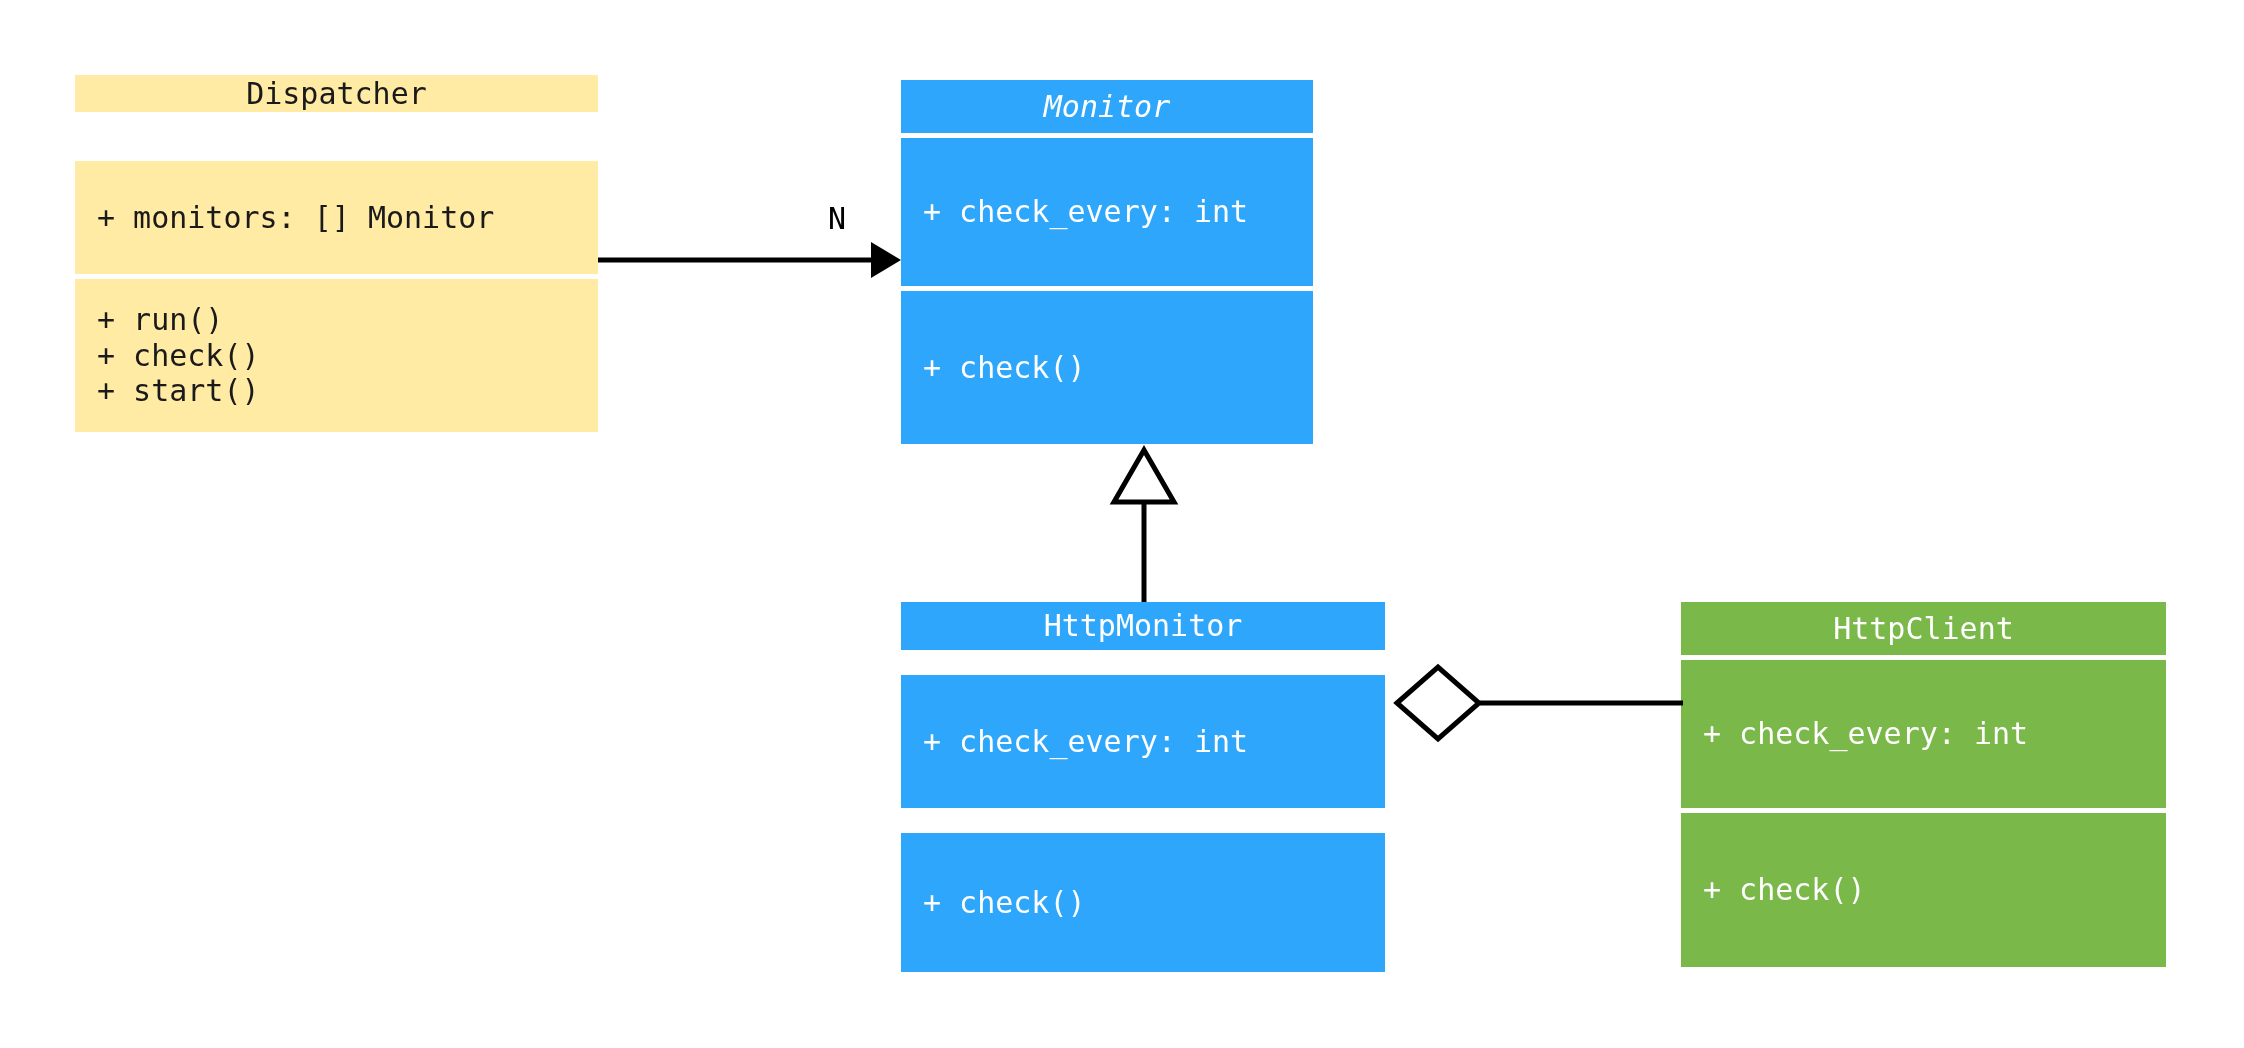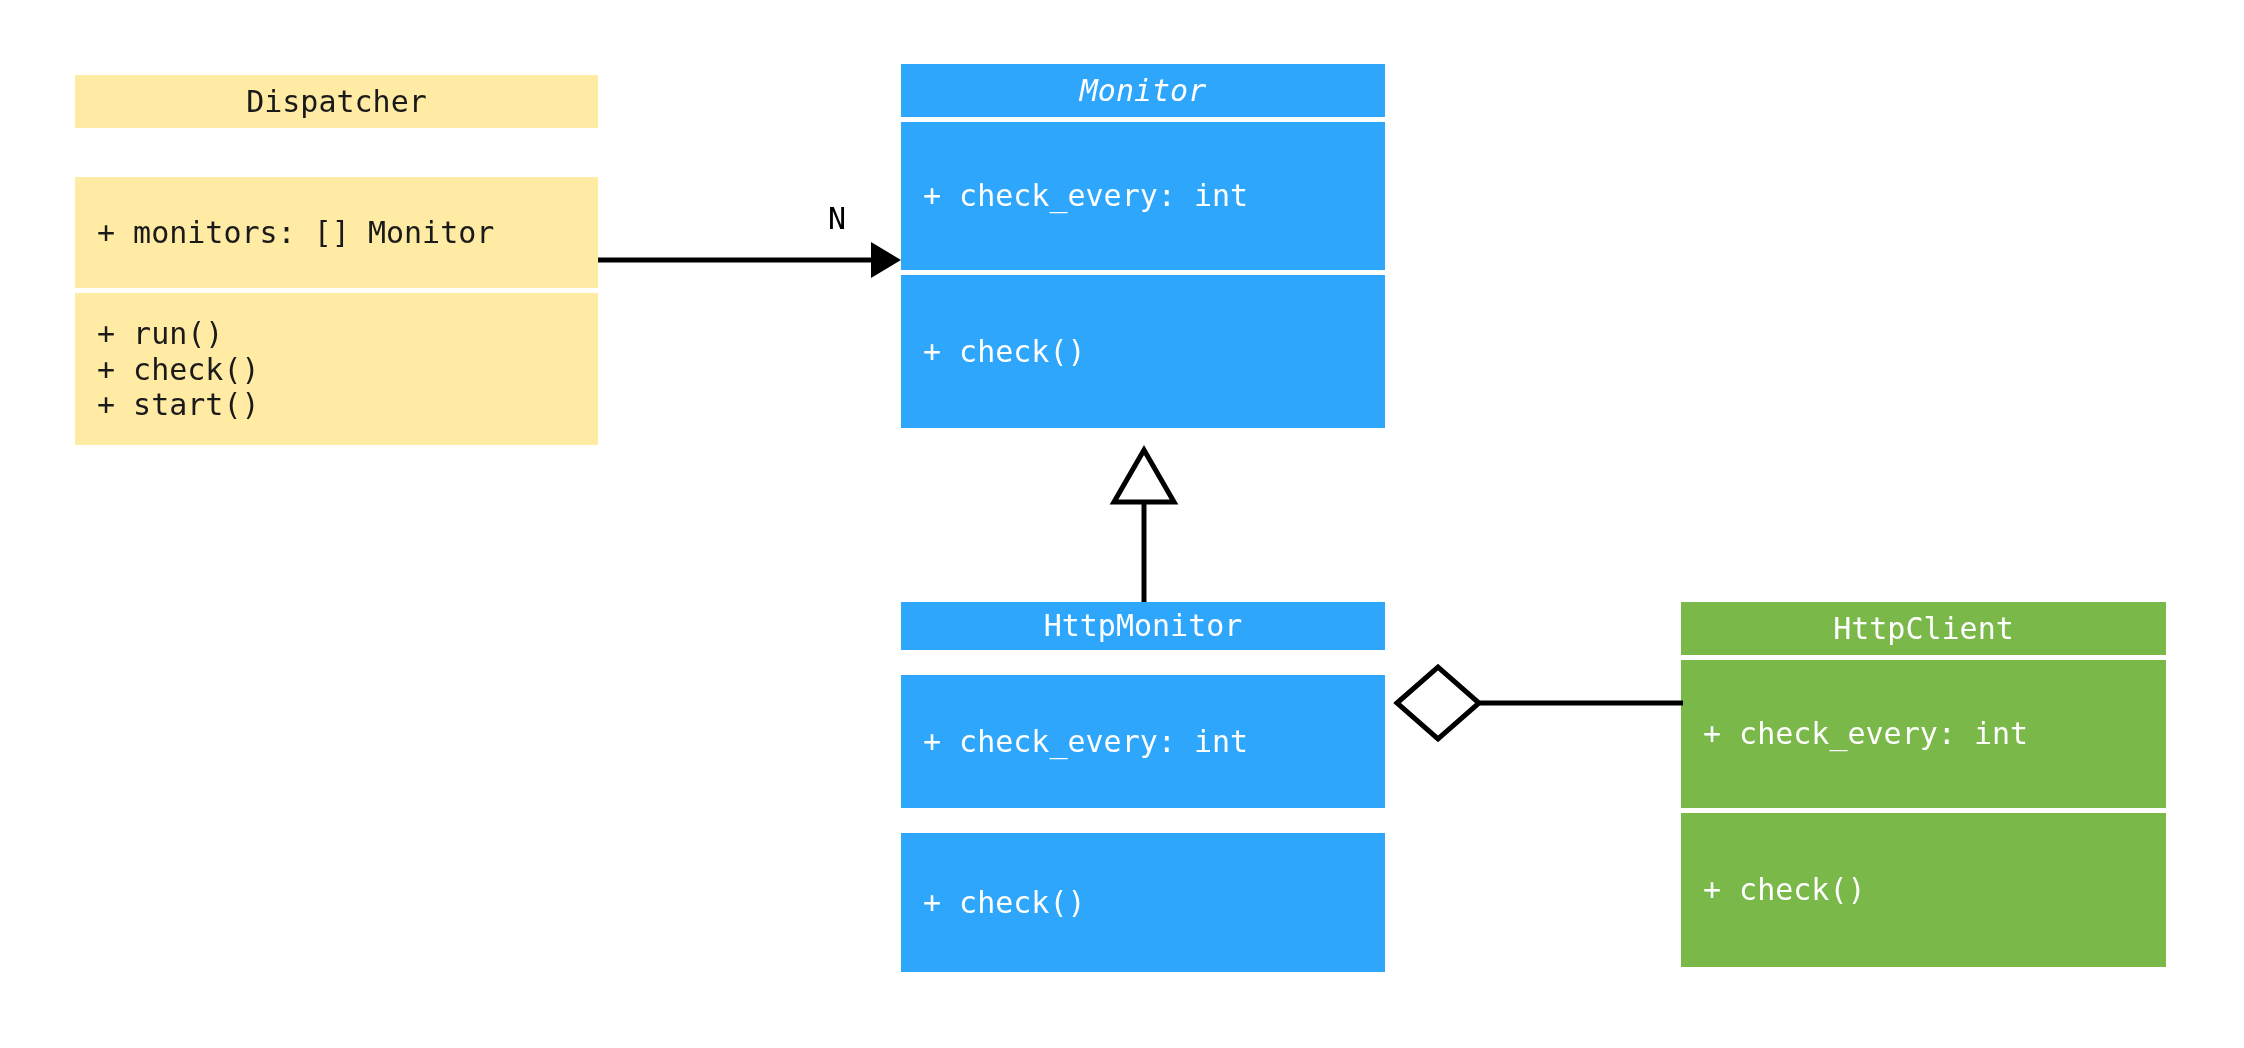--- a/index.html
+++ b/index.html
@@ -82,34 +82,34 @@
     white-space: pre;
     line-height: 1;
   }
 </style>
 </head>
 <body>
 
 <div id="canvas">
 
   <div class="uml-class theme-yellow" style="left:75px; top:75px; width:523px; height:370px;">
-    <div class="compartment cmp-title" style="height:53px;justify-content:center;">
+    <div class="compartment cmp-title" style="height:37px;justify-content:center;">
       <span class="class-title">Dispatcher</span>
     </div>
     <div class="compartment cmp-body" style="height:113px;margin-top:44px;">
       <span class="member">+ monitors: [] Monitor</span>
     </div>
     <div class="compartment cmp-body" style="height:153px;">
       <span class="member">+ run()</span>
       <span class="member">+ check()</span>
       <span class="member">+ start()</span>
     </div>
   </div>
 
-  <div class="uml-class theme-blue" style="left:901px; top:64px; width:484px; height:369px;">
+  <div class="uml-class theme-blue" style="left:901px; top:80px; width:412px; height:369px;">
     <div class="compartment cmp-title" style="height:53px;">
       <span class="class-title abstract">Monitor</span>
     </div>
     <div class="compartment cmp-body" style="height:148px;">
       <span class="member">+ check_every: int</span>
     </div>
     <div class="compartment cmp-body" style="height:153px;">
       <span class="member">+ check()</span>
     </div>
   </div>

